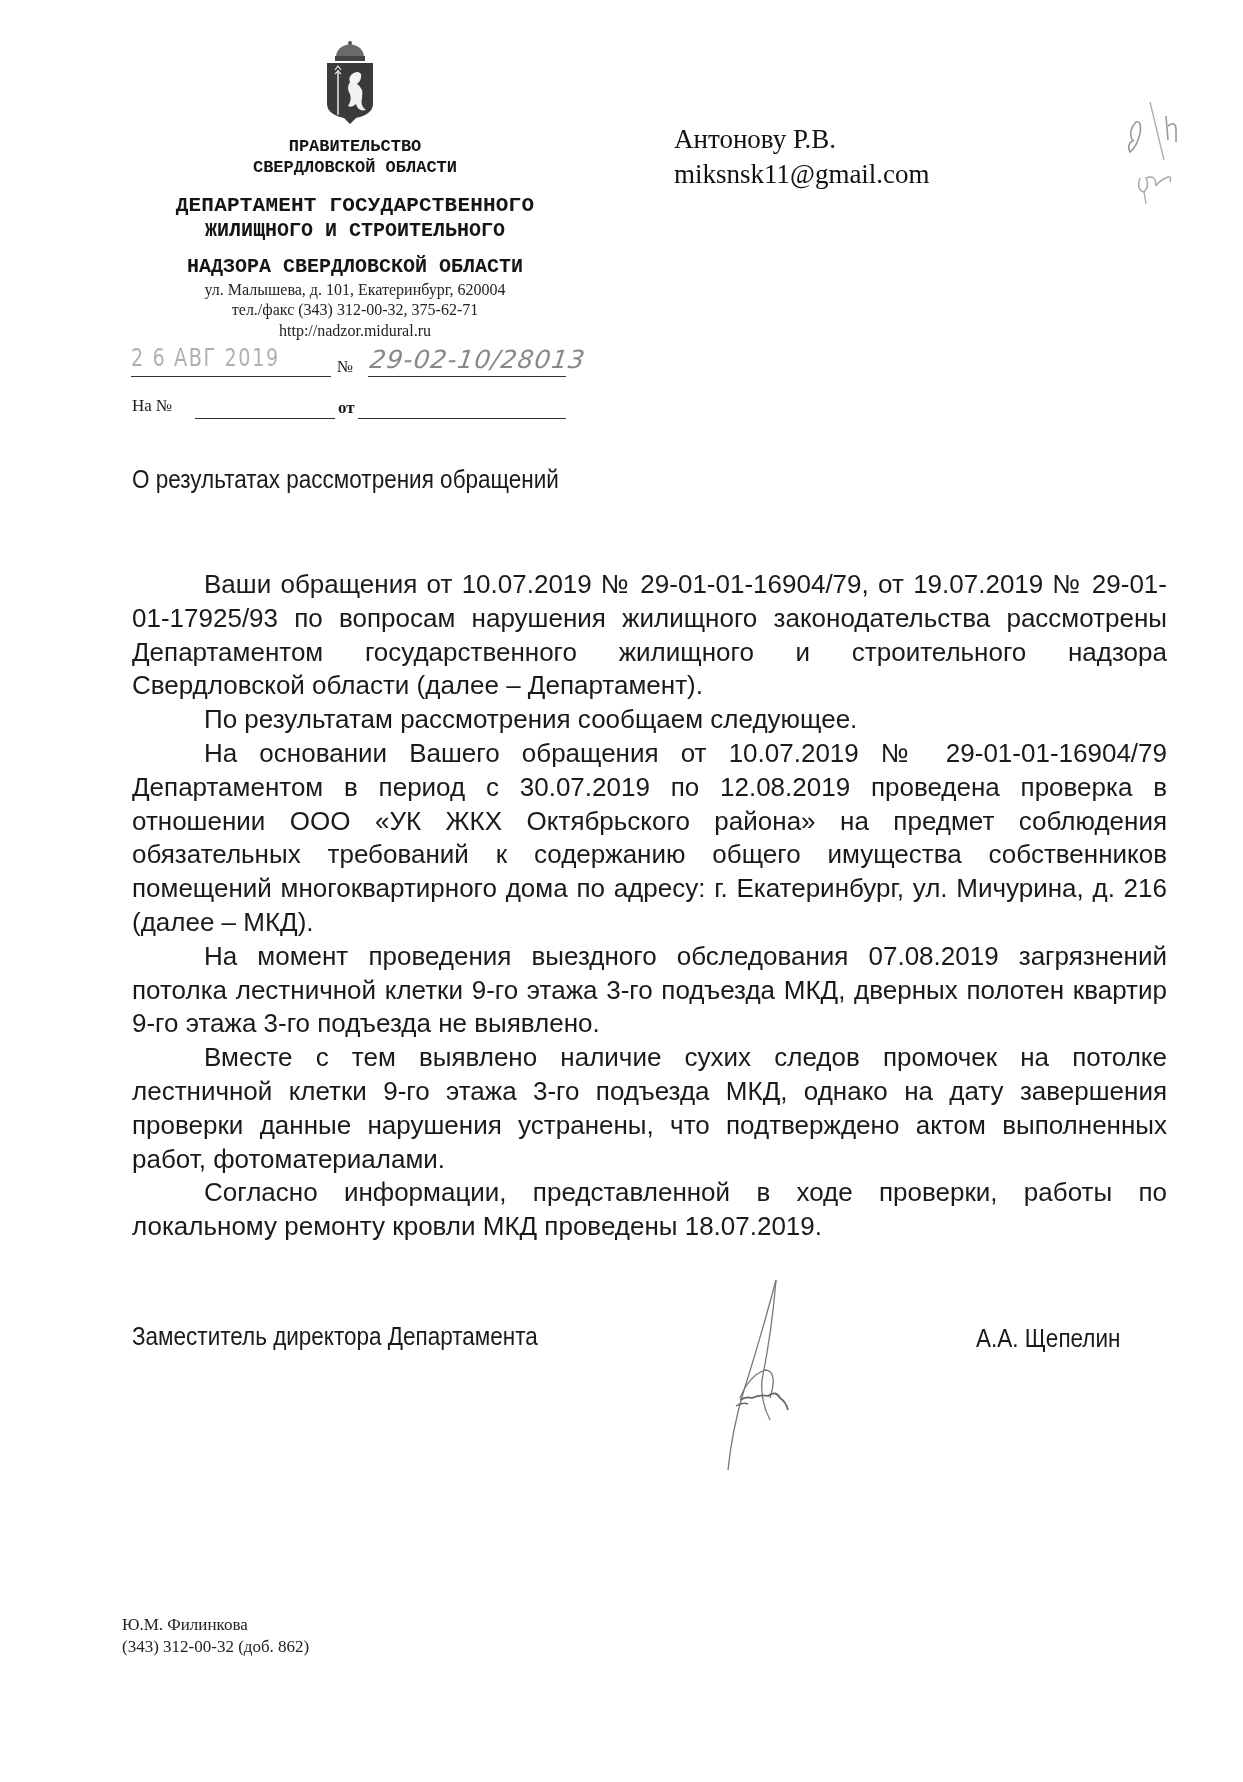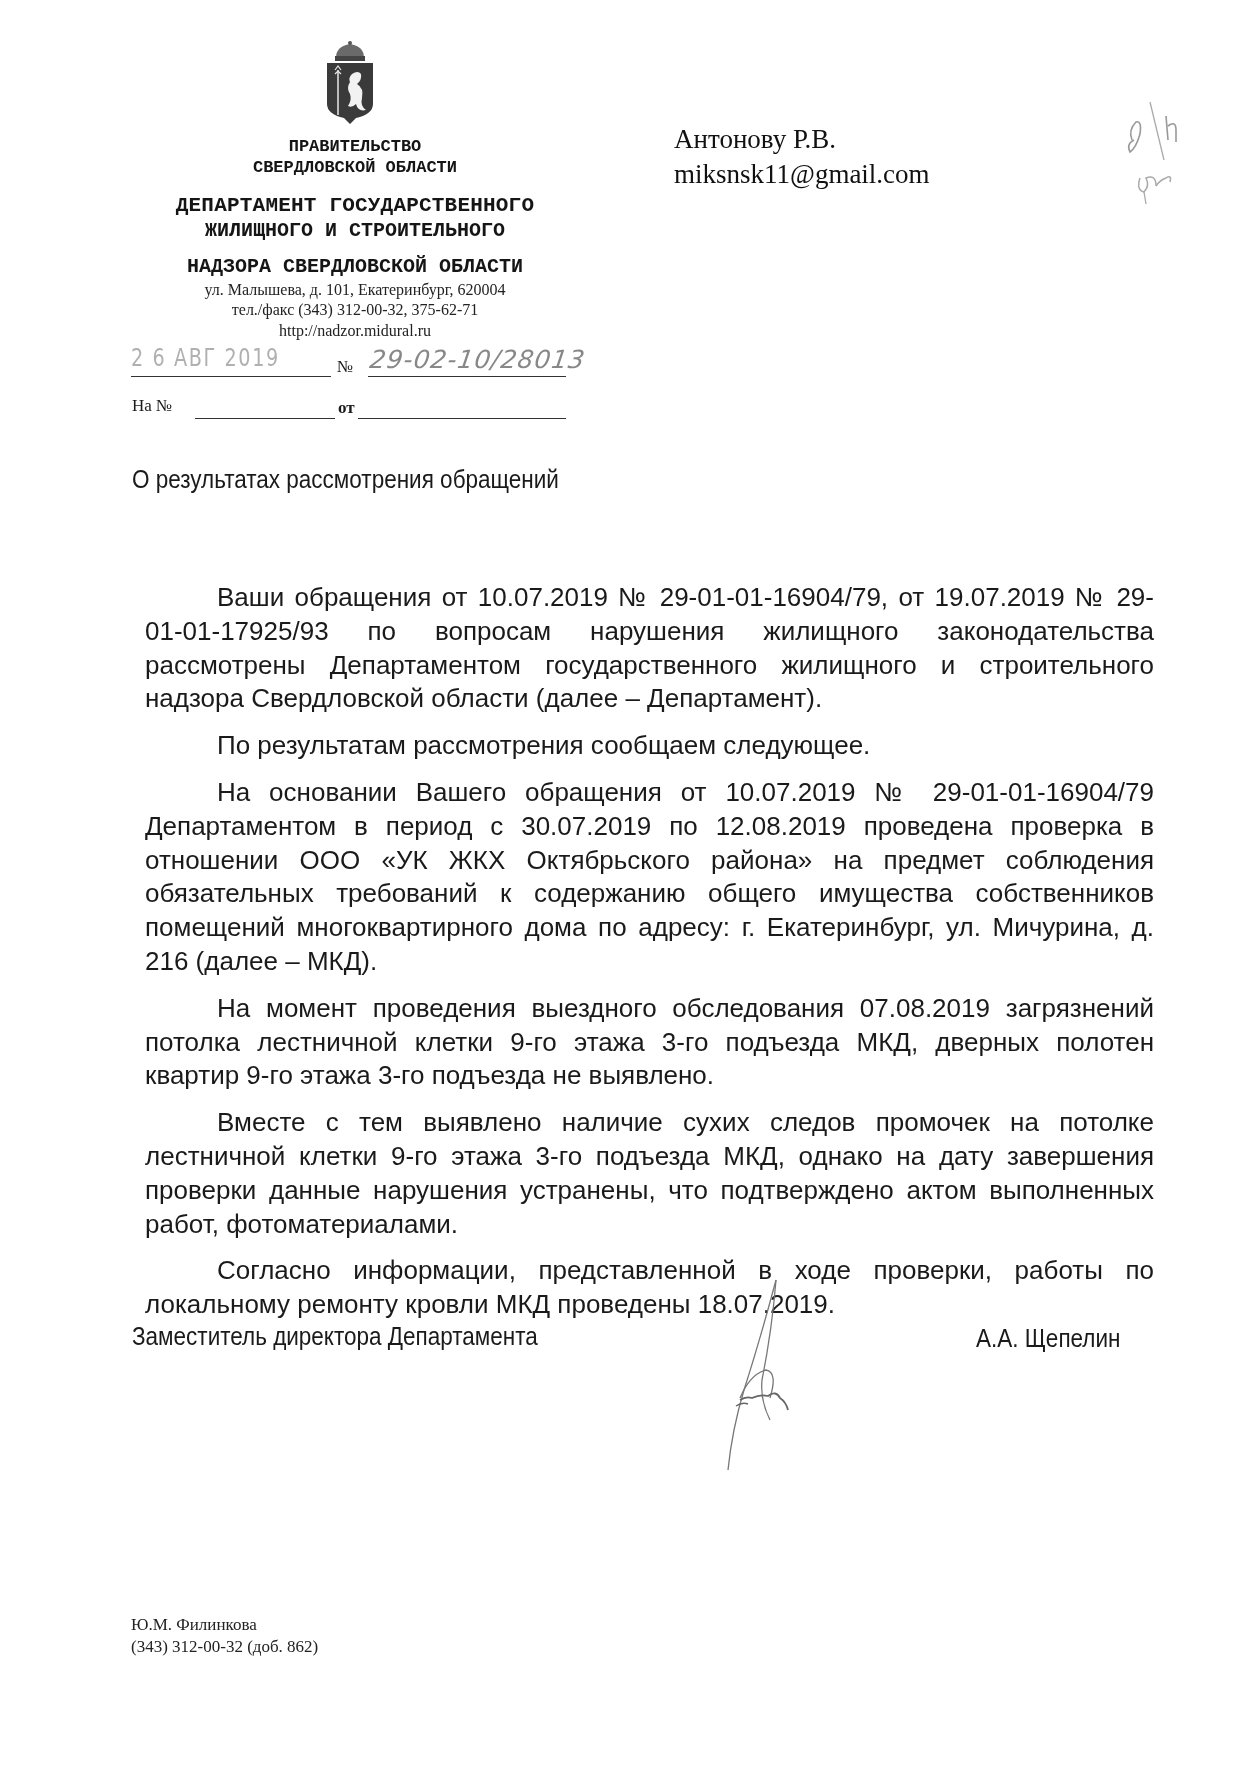--- a/index.html
+++ b/index.html
@@ -39,29 +39,29 @@
     #recip-email { top: 159px; }
 
     
     #hand-mark { left: 1110px; top: 100px; width: 90px; height: 110px; }
 
     
     #subject { left: 132px; top: 465px; font-family: "Liberation Sans", sans-serif; font-size: 25px; color: #1a1a1a; transform: scaleX(0.9); transform-origin: left; }
 
     
     #letter-body { left: 132px; top: 568px; width: 1035px; font-family: "Liberation Sans", sans-serif; font-size: 26px; line-height: 33.8px; color: #1a1a1a; }
-    #letter-body p { margin: 13px; text-align: justify; text-indent: 72px; }
+    #letter-body p { margin: 0; text-align: justify; text-indent: 72px; }
 
     
     #sig-title { left: 132px; top: 1322px; font-family: "Liberation Sans", sans-serif; font-size: 25px; transform: scaleX(0.9); transform-origin: left; }
     #sig-name { left: 976px; top: 1324px; font-family: "Liberation Sans", sans-serif; font-size: 25px; transform: scaleX(0.9); transform-origin: left; }
     #signature { left: 680px; top: 1270px; width: 160px; height: 200px; }
 
     
-    .exec { left: 131px; font-family: "Liberation Serif", serif; font-size: 17px; color: #222; }
+    .exec { left: 122px; font-family: "Liberation Serif", serif; font-size: 17px; color: #222; }
     #exec-name { top: 1615px; }
     #exec-phone { top: 1637px; }
   </style>
 </head>
 <body>
 
 <svg id="emblem" class="abs" viewBox="0 0 56 86">
 
   <path d="M14 18 Q14 6 28 4 Q42 6 42 18 Z" fill="#6a6a6a"></path>
   <rect x="13" y="16" width="30" height="5" fill="#444"></rect>

